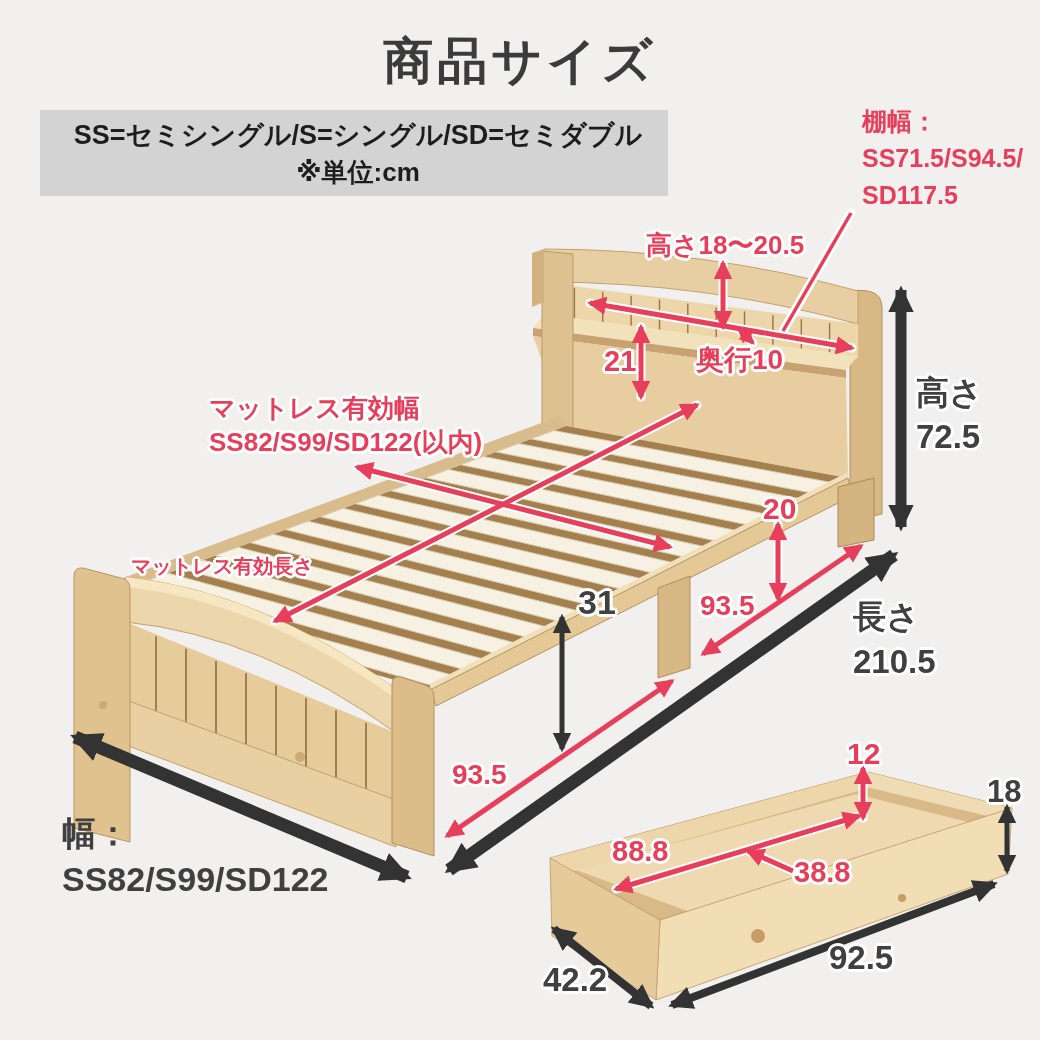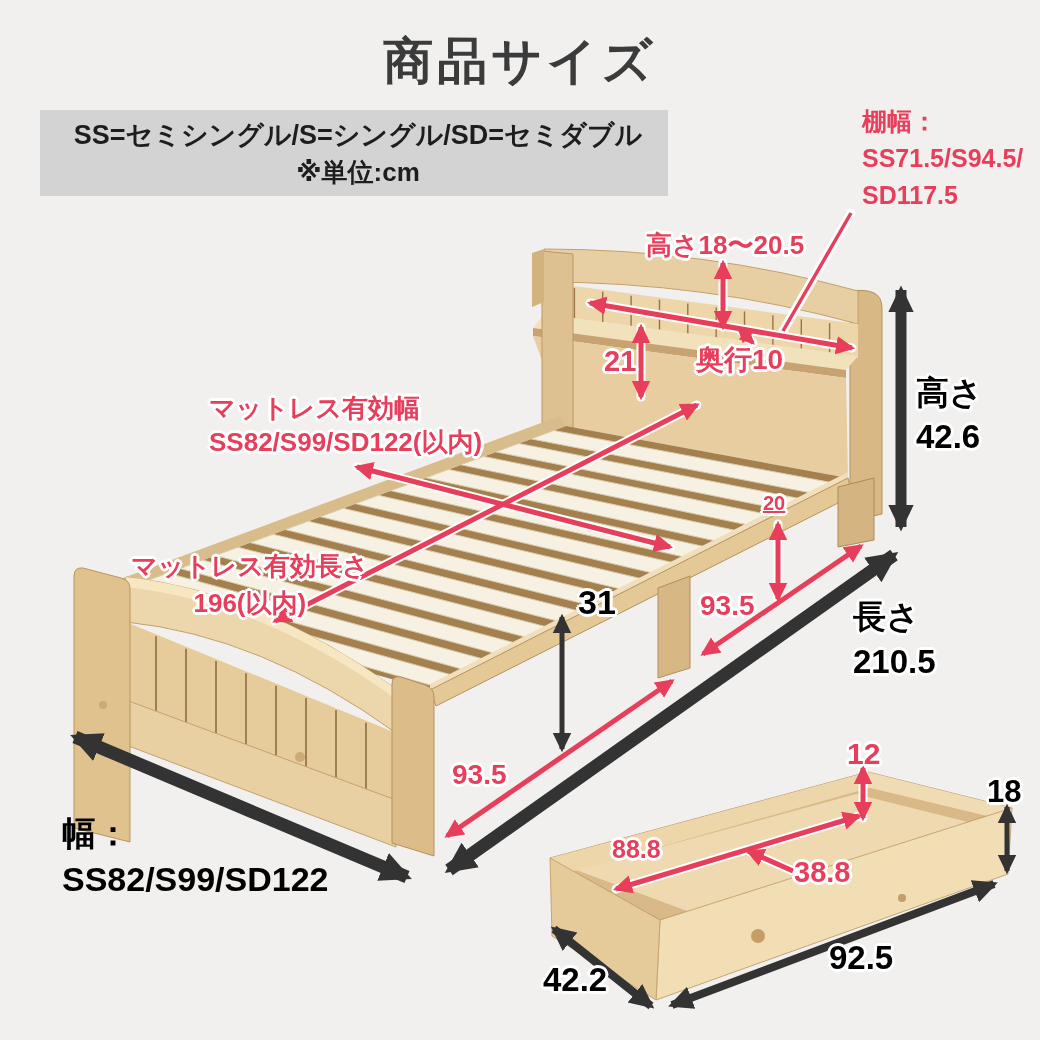--- a/index.html
+++ b/index.html
@@ -6,21 +6,21 @@
   body{
     width:1040px;height:1040px;
     background:#f1f0ee;
     font-family:"Liberation Sans","DejaVu Sans",sans-serif;
     position:relative;overflow:hidden;
   }
   .canvas{position:absolute;inset:0;width:1040px;height:1040px;border-radius:6px;}
   svg{position:absolute;left:0;top:0;}
   .lbl{position:absolute;font-weight:bold;white-space:nowrap;line-height:1.15;}
   .red{color:#e73e5b;}
-  .blk{color:#000000;}
+  .blk{color:#404040;}
   .halo{
     text-shadow:
       -2px -2px 0 #fff, 2px -2px 0 #fff, -2px 2px 0 #fff, 2px 2px 0 #fff,
       0 -3px 0 #fff, 0 3px 0 #fff, -3px 0 0 #fff, 3px 0 0 #fff,
       -2px 0 0 #fff, 2px 0 0 #fff, 0 -2px 0 #fff, 0 2px 0 #fff;
   }
   .title{
     position:absolute;left:0;top:28px;width:100%;
     text-align:center;font-size:50px;font-weight:bold;color:#3b3b3b;
     letter-spacing:4px;
@@ -196,45 +196,44 @@
 
 <div class="lbl red halo" style="left:646px;top:231px;font-size:26px;">高さ18〜20.5</div>
 <div class="lbl red halo" style="left:696px;top:344px;font-size:28px;text-align:right;">奥行10</div>
 <div class="lbl red halo" style="left:604px;top:345px;font-size:29px;">21</div>
 
 <div class="lbl red halo" style="left:209px;top:391px;font-size:26px;line-height:34px;">
   <div>マットレス有効幅</div>
   <div>SS82/S99/SD122(以内)</div>
 </div>
 
-<div class="lbl red halo" style="left:131px;top:548px;font-size:26px;line-height:37px;text-align:center;">
+<div class="lbl red halo" style="left:131px;top:548px;font-size:20px;line-height:37px;">
   <div>マットレス有効長さ</div>
-  <div>196(以内)</div>
 </div>
 
 <div class="lbl blk halo" style="left:916px;top:371px;font-size:33px;line-height:44px;">
   <div>高さ</div>
-  <div>42.6</div>
-</div>
-
-<div class="lbl red halo" style="left:763px;top:492px;font-size:20px;text-decoration:underline;">20</div>
+  <div>72.5</div>
+</div>
+
+<div class="lbl red halo" style="left:763px;top:492px;font-size:30px;">20</div>
 <div class="lbl red halo" style="left:700px;top:590px;font-size:28px;">93.5</div>
 <div class="lbl blk halo" style="left:542px;top:583px;font-size:34px;margin-left:36px;">31</div>
 <div class="lbl red halo" style="left:452px;top:759px;font-size:28px;">93.5</div>
 
 <div class="lbl blk halo" style="left:853px;top:594px;font-size:33px;line-height:45px;">
   <div>長さ</div>
   <div>210.5</div>
 </div>
 
 <div class="lbl blk" style="left:62px;top:810px;font-size:34px;line-height:46px;">
   <div>幅：</div>
   <div>SS82/S99/SD122</div>
 </div>
 
 <div class="lbl red halo" style="left:847px;top:737px;font-size:30px;">12</div>
-<div class="lbl red halo" style="left:612px;top:835px;font-size:25px;">88.8</div>
+<div class="lbl red halo" style="left:612px;top:835px;font-size:29px;">88.8</div>
 <div class="lbl red halo" style="left:794px;top:856px;font-size:29px;">38.8</div>
 <div class="lbl blk halo" style="left:987px;top:774px;font-size:31px;">18</div>
 <div class="lbl blk halo" style="left:829px;top:939px;font-size:33px;">92.5</div>
 <div class="lbl blk halo" style="left:543px;top:961px;font-size:33px;">42.2</div>
 
 </div>
 
 </body></html>

